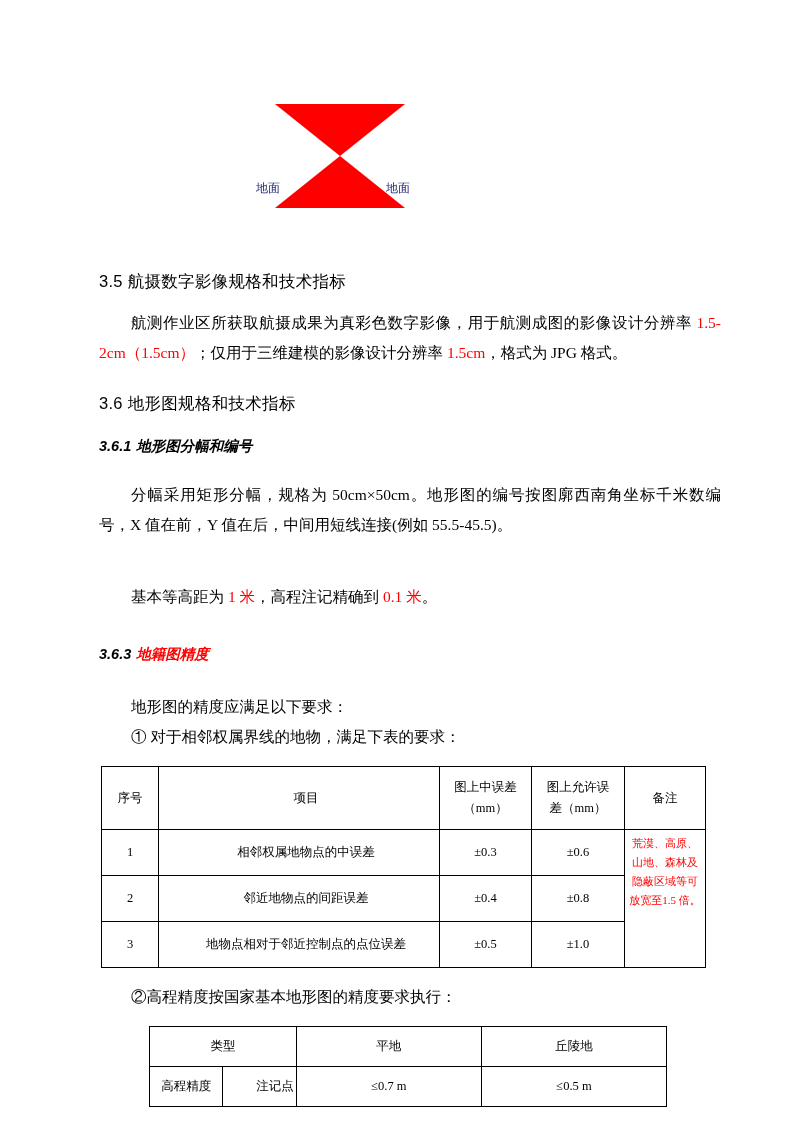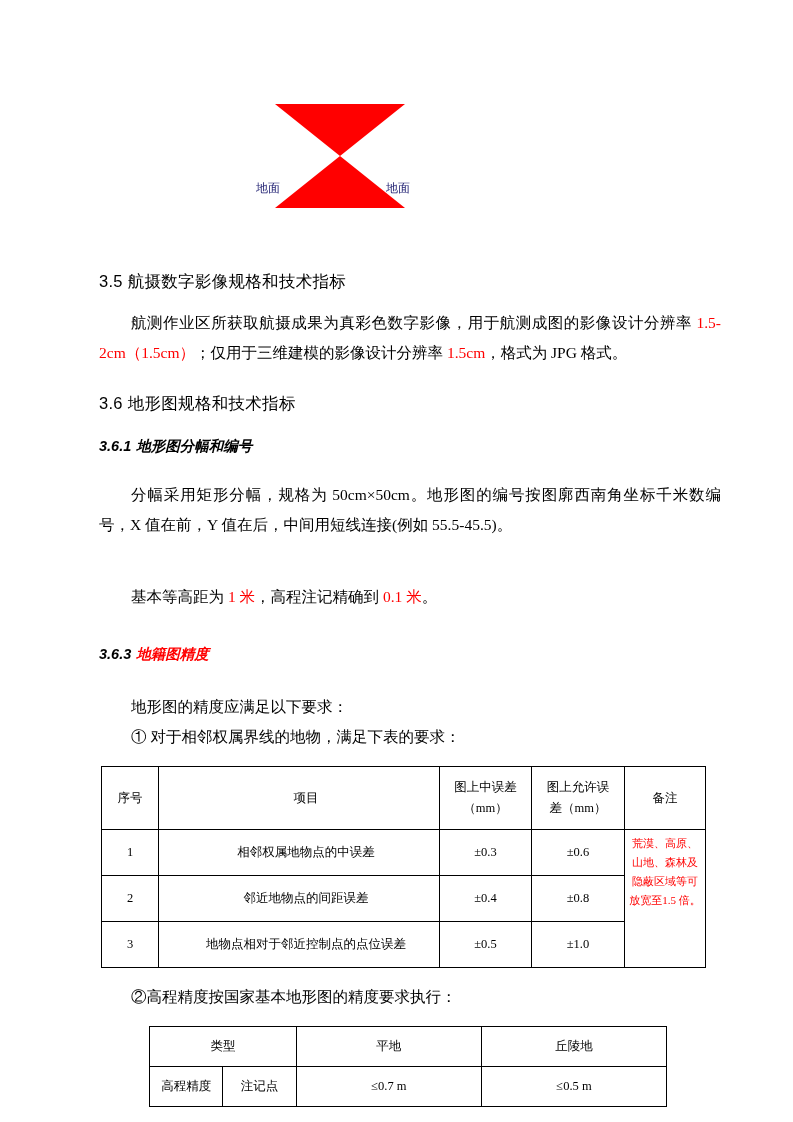--- a/index.html
+++ b/index.html
@@ -121,21 +121,21 @@
     font-size: 11px;
     line-height: 19px;
     text-align: center;
     padding: 4px 3px;
     vertical-align: top;
   }
 
   #elevation-table { width: 518px; margin-left: 50px; }
   #elevation-table td { height: 31px; font-size: 12.5px; }
   #elevation-table td.e-type    { width: 114px; }
-  #elevation-table td.e-sub     { width: 114px; }
+  #elevation-table td.e-sub     { width: 114px; text-align: right; }
   #elevation-table td.e-flat    { width: 145px; }
   #elevation-table td.e-hill    { width: 145px; }
   #elevation-table td.tall { height: 33px; }
 
   .table-block { margin: 0; padding: 0; }
 </style>
 </head>
 <body>
 
 <div class="page">

